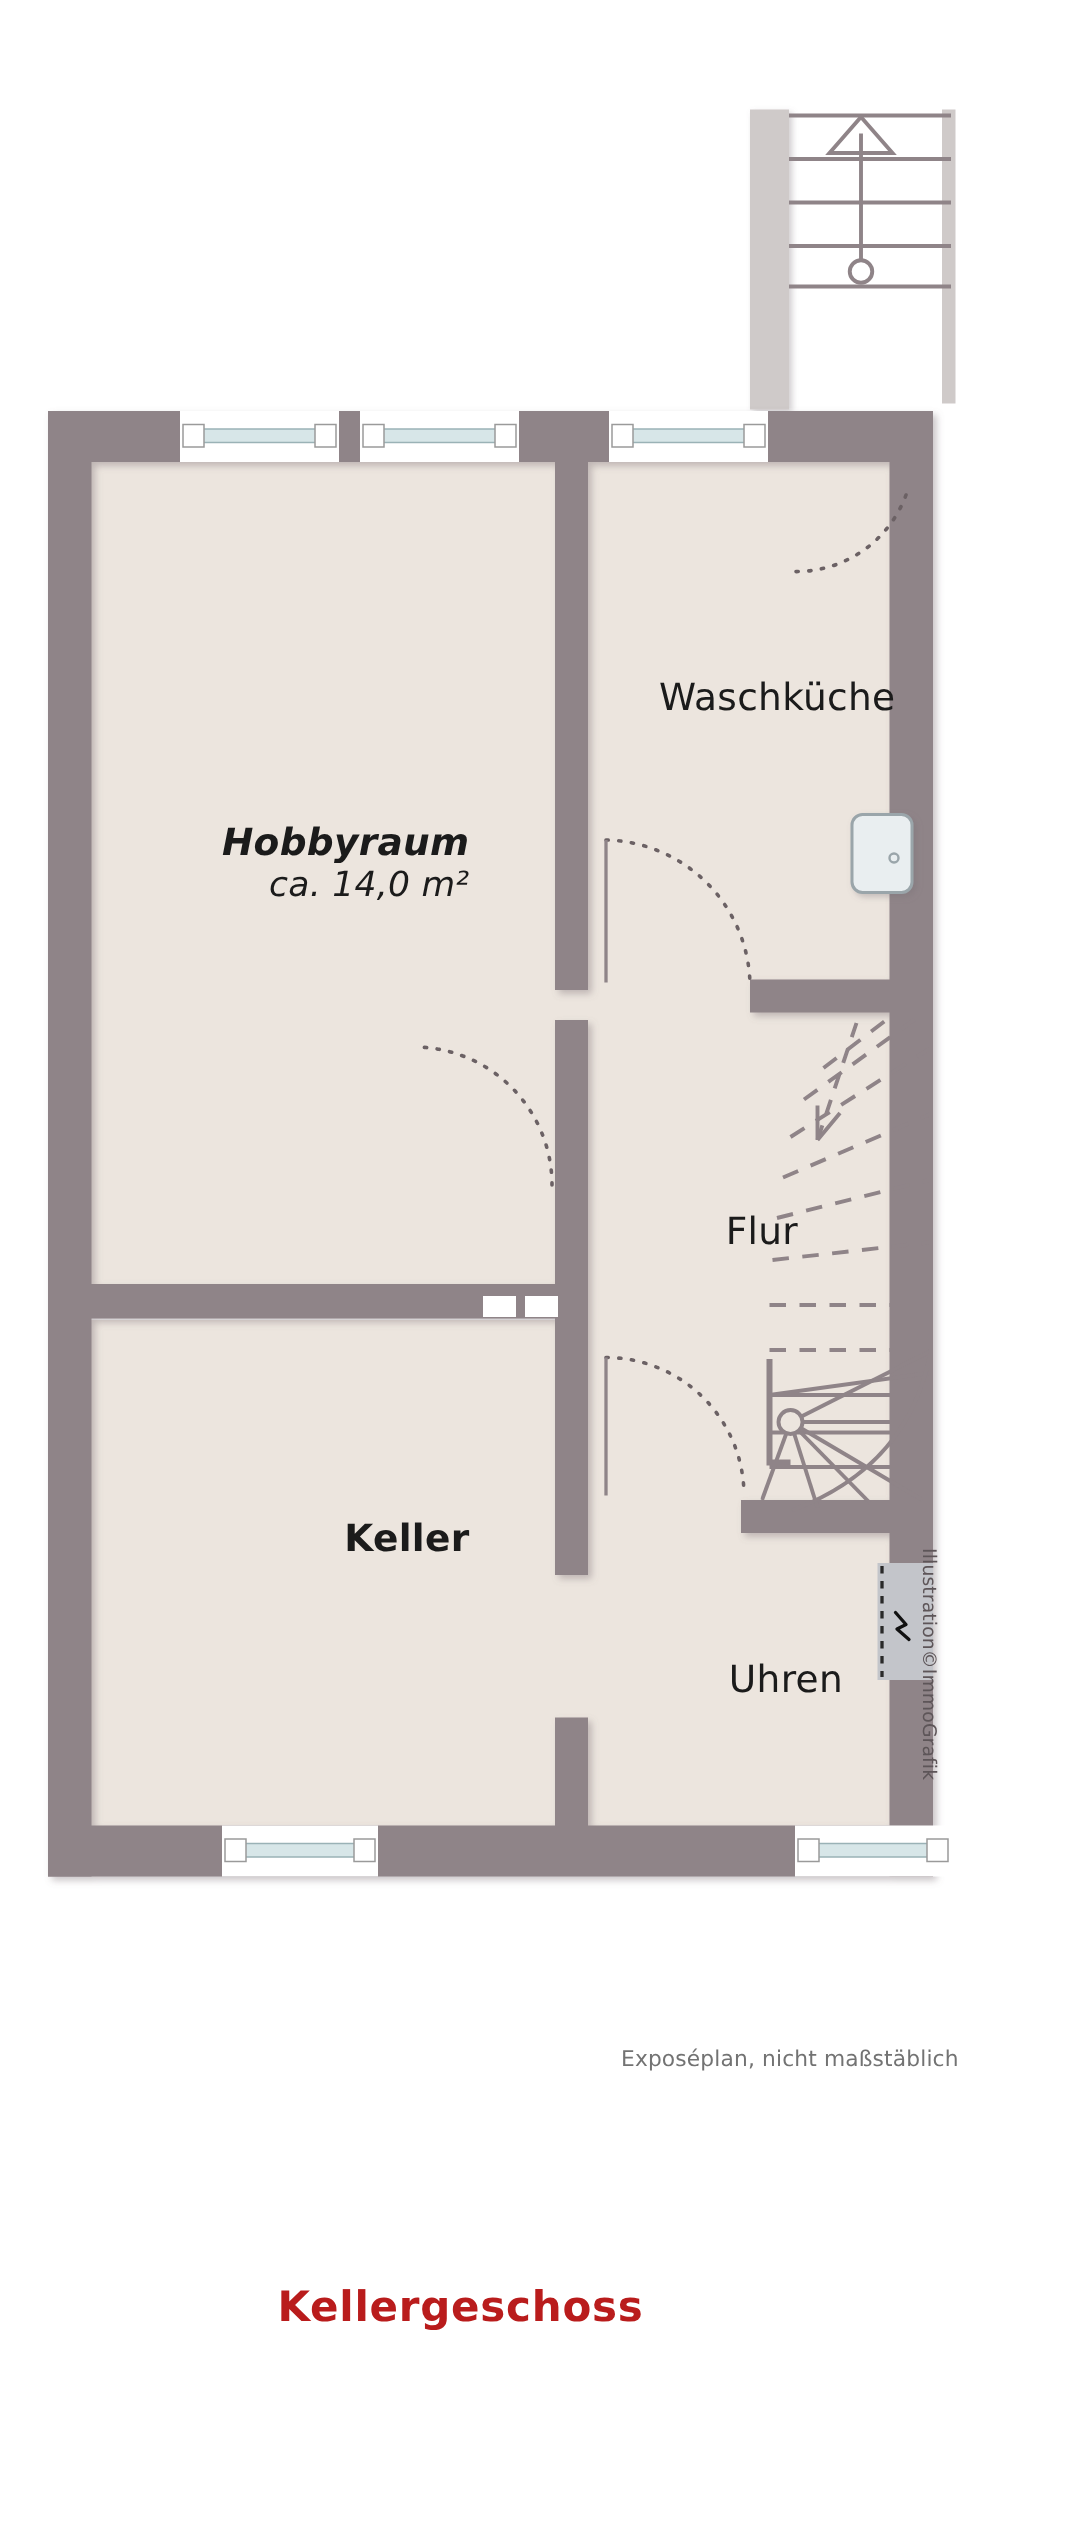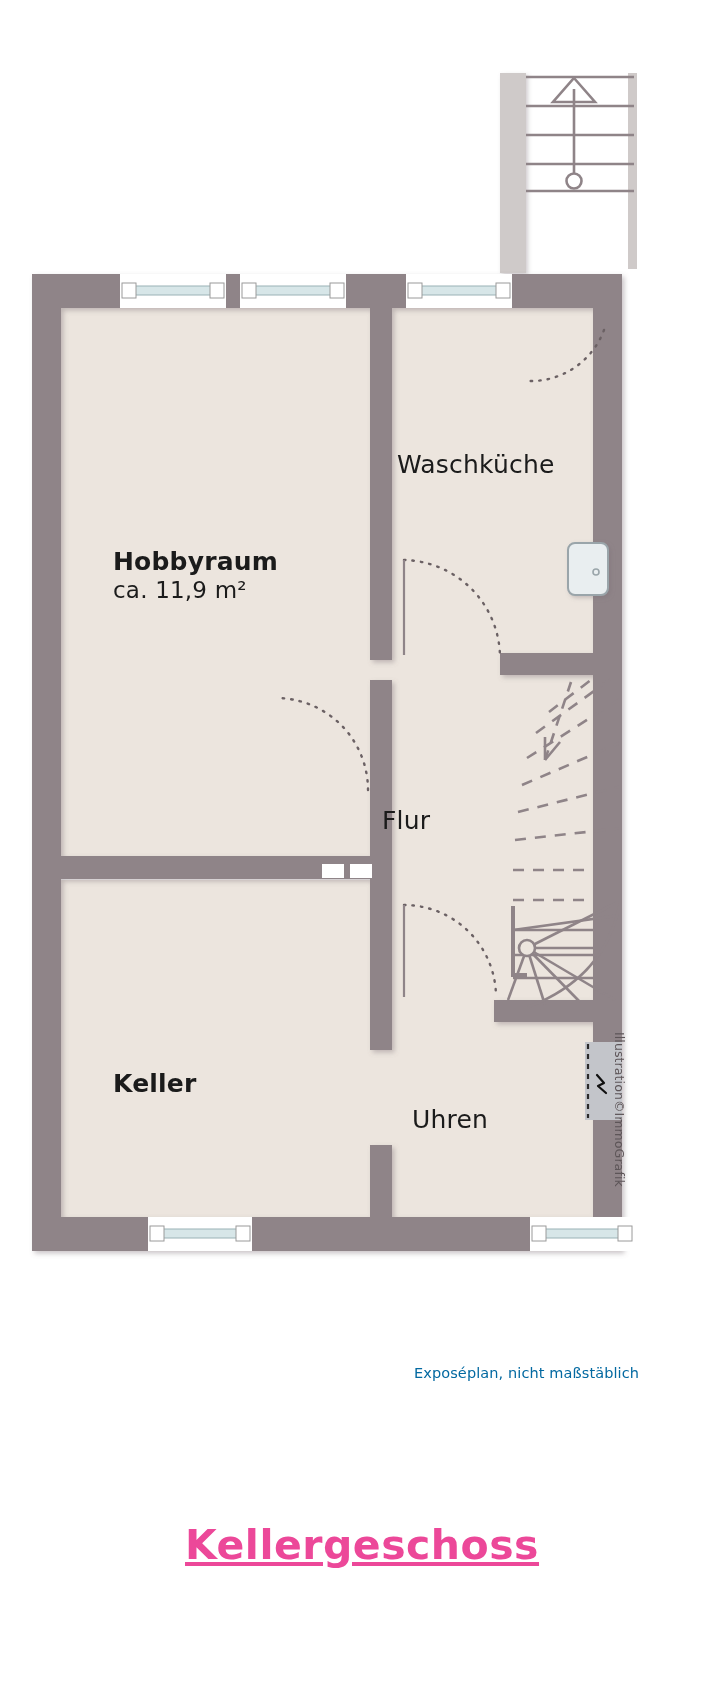--- a/index.html
+++ b/index.html
@@ -2,31 +2,31 @@
 <html><head>
 <meta charset="utf-8">
 <style>
   html,body{margin:0;padding:0;background:#ffffff;}
   body{
     width:720px;height:1683px;position:relative;overflow:hidden;
     font-family:"DejaVu Sans","Liberation Sans",sans-serif;
     -webkit-font-smoothing:antialiased;
   }
   #plan{position:absolute;left:0;top:0;width:720px;height:1683px;}
-  .label{position:absolute;text-align:left;color:#1b1b1b;white-space:nowrap;}
+  .label{position:absolute;text-align:right;color:#1b1b1b;white-space:nowrap;}
   .rm-name{font-size:25px;font-weight:400;letter-spacing:.2px;}
   .rm-area{font-size:23px;font-weight:400;letter-spacing:.2px;margin-top:1px;}
   .rm-name-b{font-size:25px;font-weight:700;}
   .caption{
-    position:absolute;font-size:14.5px;color:#0369a1;letter-spacing:.1px;
+    position:absolute;font-size:14.5px;color:#737373;letter-spacing:.1px;
     font-family:"DejaVu Sans","Liberation Sans",sans-serif;white-space:nowrap;
   }
   .maintitle{
-    position:absolute;font-size:41px;font-weight:700;color:#ec4899;
-    letter-spacing:.5px;white-space:nowrap;text-decoration:underline;
+    position:absolute;font-size:28px;font-weight:700;color:#b91c1c;
+    letter-spacing:.5px;white-space:nowrap;
   }
   .watermark{
     position:absolute;font-size:12.5px;color:#5d5558;white-space:nowrap;
     transform-origin:0 0;transform:rotate(90deg);letter-spacing:.1px;
   }
   .wm-wrap{position:absolute;}
 </style>
 </head>
 <body>
 
@@ -217,30 +217,30 @@
     <line x1="588" y1="1044" x2="588" y2="1118" stroke="#2a2a2a" stroke-width="2.2" stroke-dasharray="5 5"></line>
     <path d="M597 1075 L604 1083 L598 1086 L606 1093" fill="none" stroke="#111111" stroke-width="2.2" stroke-linejoin="round" stroke-linecap="round"></path>
   </g>
 
   <g>
     <rect x="322" y="864" width="22" height="14" fill="#ffffff"></rect>
     <rect x="350" y="864" width="22" height="14" fill="#ffffff"></rect>
   </g>
 </svg>
 
-<div class="label" style="left:113px;top:547px;width:200px;">
+<div class="label" style="left:113px;top:547px;width:200px;font-style:italic;">
   <div class="rm-name rm-name-b">Hobbyraum</div>
-  <div class="rm-area">ca. 11,9 m²</div>
+  <div class="rm-area">ca. 14,0 m²</div>
 </div>
 
 <div class="label" style="left:397px;top:450px;width:200px;">
   <div class="rm-name">Waschküche</div>
 </div>
 
-<div class="label" style="left:113px;top:1069px;width:200px;">
+<div class="label" style="left:113px;top:1011px;width:200px;">
   <div class="rm-name rm-name-b">Keller</div>
 </div>
 
 <div class="label" style="left:382px;top:806px;width:150px;">
   <div class="rm-name">Flur</div>
 </div>
 
 <div class="label" style="left:412px;top:1105px;width:150px;">
   <div class="rm-name">Uhren</div>
 </div>

